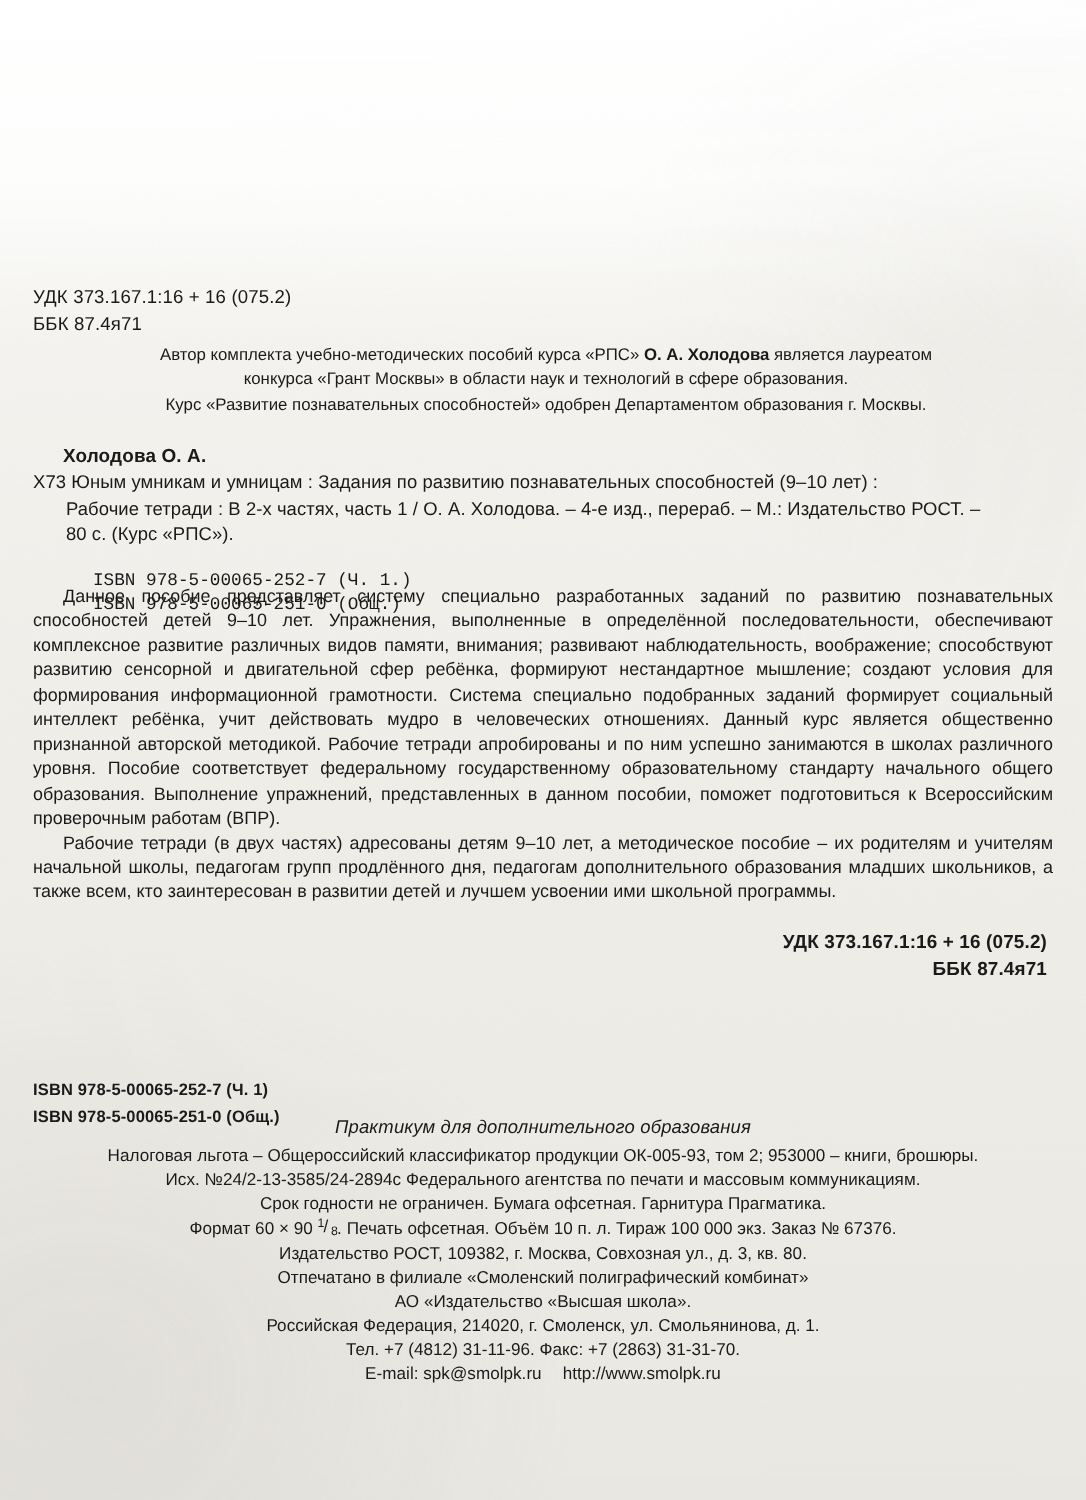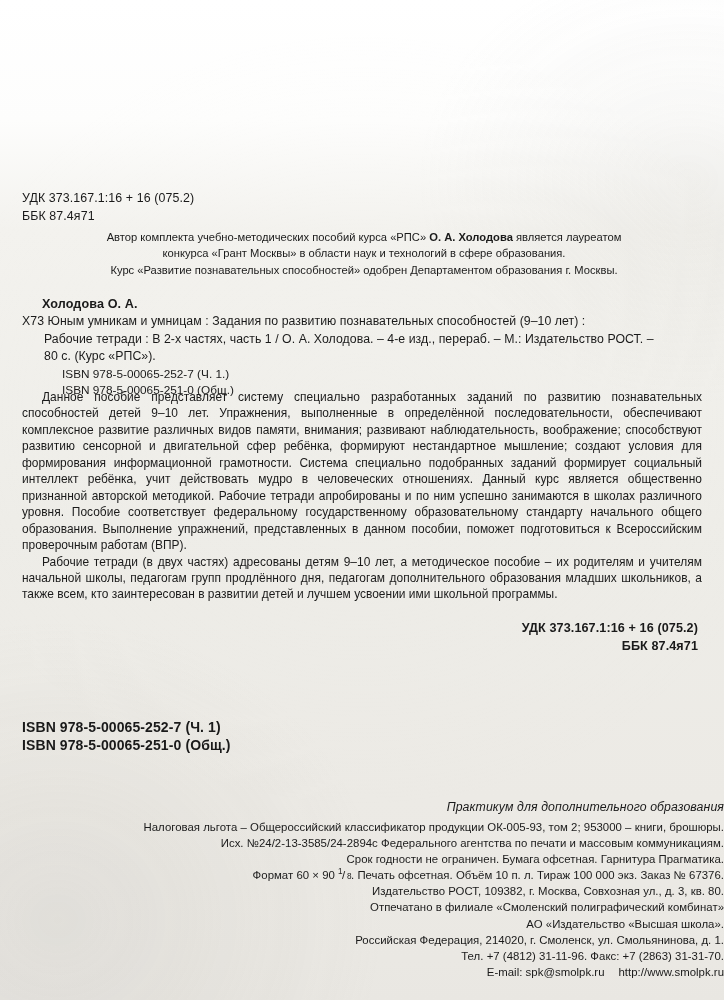--- a/index.html
+++ b/index.html
@@ -96,21 +96,22 @@
     line-height: 17.6px;
     letter-spacing: .05px;
   }
   .bib-body .l1 { display: block; }
   .bib-body .l2,
   .bib-body .l3 { display: block; padding-left: 22px; }
   .bib-isbn {
     font-size: 11.8px;
     line-height: 16.2px;
     padding-left: 40px;
-    margin-top: 0;
+    margin-top: 13px;
+    font-family: Liberation Mono, monospace;
   }
   .bib-isbn span { display: block; }
 
   
   .annot {
     position: absolute;
     left: 22px;
     top: 389px;
     width: 680px;
     font-size: 11.95px;
@@ -145,34 +146,34 @@
     letter-spacing: .02px;
   }
   .copyright span { display: block; }
   .copyright .rights { padding-left: 18px; }
 
   
   .isbn-left {
     position: absolute;
     left: 22px;
     top: 719px;
-    font-size: 14px;
+    font-size: 11px;
     font-weight: bold;
     line-height: 17.5px;
     letter-spacing: .1px;
   }
   .isbn-left span { display: block; }
 
   
   .imprint {
     position: absolute;
     left: 0;
-    top: 799px;
-    width: 724px;
-    text-align: right;
+    top: 743px;
+    width: 724px;
+    text-align: center;
   }
   .imprint .series {
     font-size: 12.3px;
     font-style: italic;
     line-height: 17px;
     letter-spacing: .1px;
     margin-bottom: 3px;
   }
   .imprint .ln {
     display: block;

